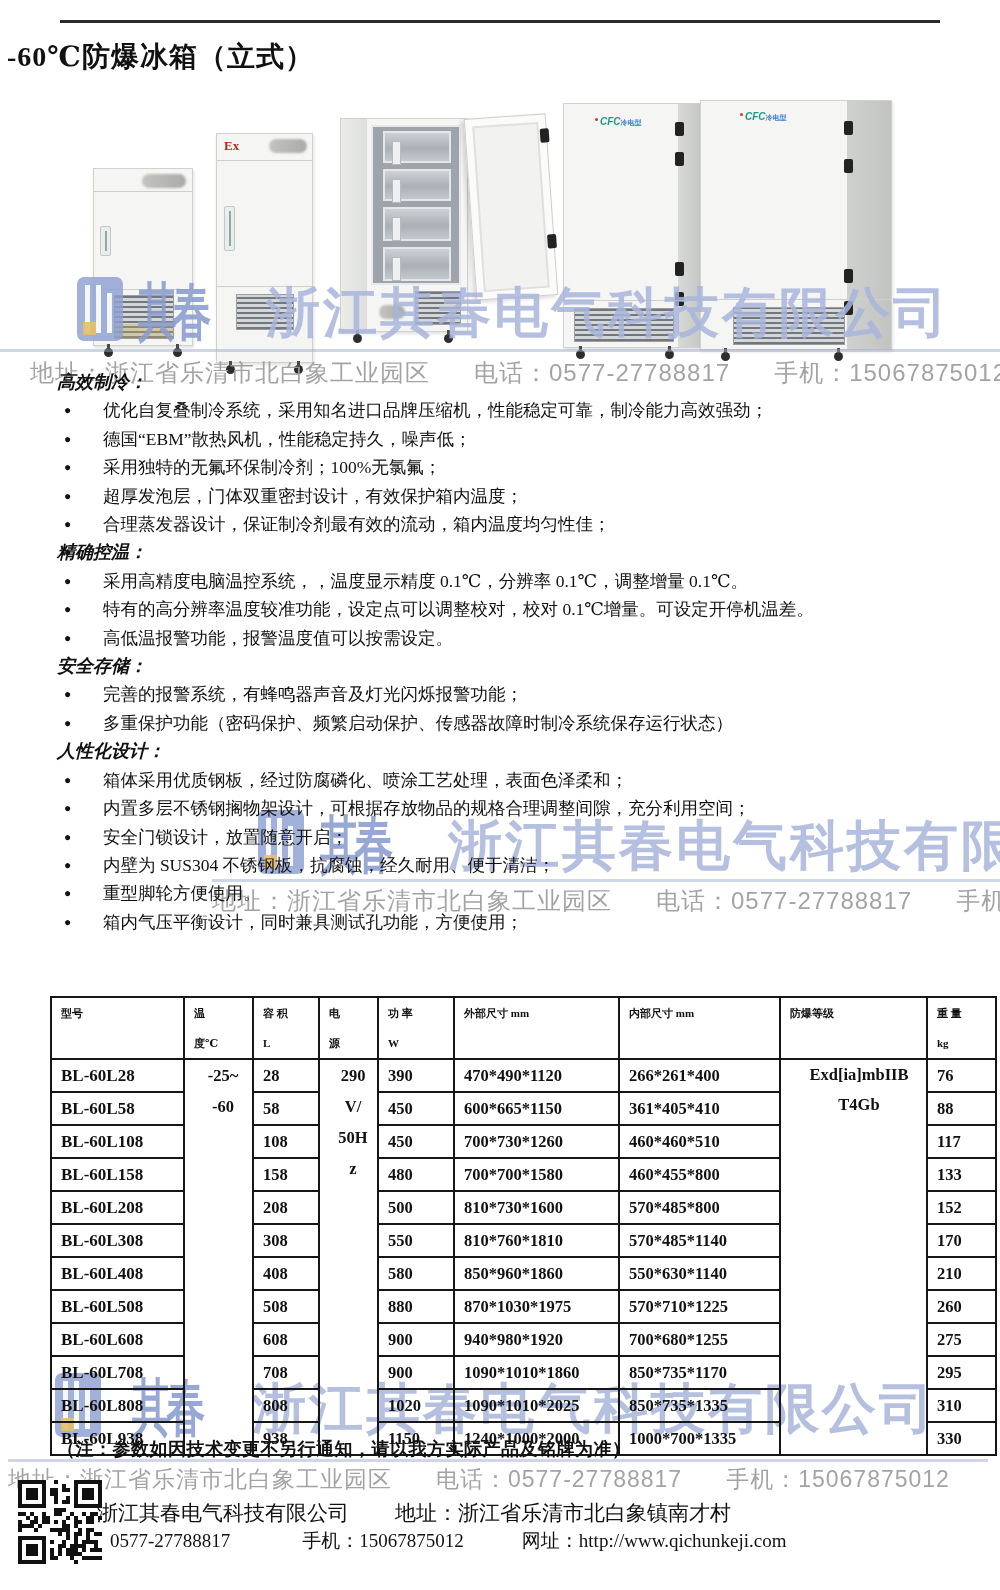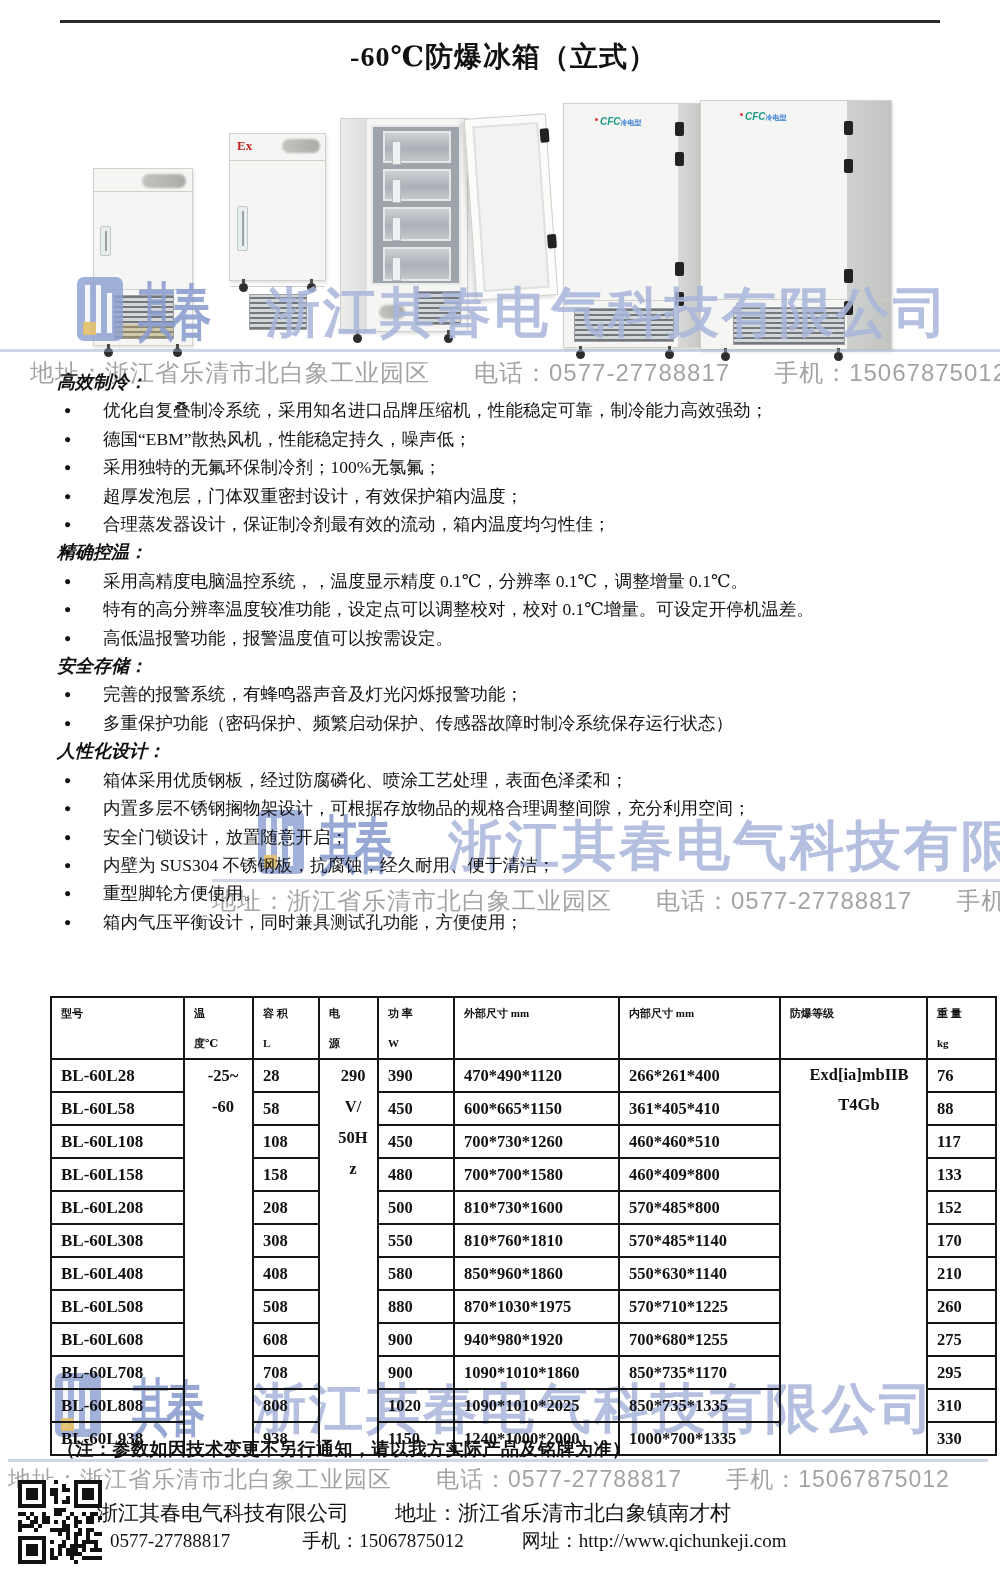--- a/index.html
+++ b/index.html
@@ -2,21 +2,21 @@
 <html><head>
 <meta charset="utf-8">
 <style>
   html,body{margin:0;padding:0;background:#888;}
   .page{position:relative;width:1000px;height:1590px;background:#ffffff;margin:0 auto;
         overflow:hidden;font-family:"Liberation Serif","DejaVu Serif",serif;color:#111;}
   [data-interactable]{box-sizing:border-box;}
 
   
   .top-rule{position:absolute;left:60px;top:20px;width:880px;height:3px;background:#2b2b2b;z-index:3;}
-  .title{position:absolute;left:0;top:38px;width:100%;text-align:center;font-size:28px;
+  .title{position:absolute;left:0;top:38px;width:100%;text-align:left;font-size:28px;
          font-weight:bold;letter-spacing:1px;z-index:3;padding-left:7px;}
 
   
   .products{position:absolute;left:0;top:95px;width:1000px;height:260px;z-index:1;}
   .fz{position:absolute;background:#f5f5f3;border:1px solid #d2d2cd;box-shadow:1px 2px 3px rgba(0,0,0,.12);}
   .fz .panelline{position:absolute;left:0;width:100%;height:1px;background:#cfcfca;}
   .fz .blur{position:absolute;height:14px;border-radius:7px;background:linear-gradient(90deg,#9b9b98,#6f6f6c);opacity:.55;filter:blur(1px);}
   .fz .handle{position:absolute;width:11px;border:1px solid #c2c8c8;background:#e8eeee;border-radius:2px;}
   .fz .handle i{position:absolute;left:4px;top:4px;bottom:4px;width:2px;background:#9aa3a3;}
   .fz .vent{position:absolute;background:repeating-linear-gradient(0deg,#72777c 0 2px,#d4d7d9 2px 5px);border:1px solid #9b9f a3;border:1px solid #9b9fa3;}
@@ -94,21 +94,21 @@
       <div class="panelline" style="top:22px;"></div>
       <div class="handle" data-interactable="false" style="left:6px;top:57px;height:30px;">
           <i></i>
         </div>
       <div class="panelline" style="top:120px;"></div>
       <div class="vent warm" data-interactable="false" style="left:20px;top:126px;width:60px;height:44px;"></div>
       <div class="wheel" style="left:10px;bottom:-12px;"></div>
       <div class="wheel" style="right:10px;bottom:-12px;"></div>
     </div>
 
-    <div class="fz" data-interactable="false" style="left:229px;top:38px;width:97px;height:148px;">
+    <div class="fz" data-interactable="false" style="left:216px;top:38px;width:97px;height:230px;">
       <span class="ex-label" data-interactable="false" style="left:7px;top:4px;">Ex</span>
       <div class="blur" data-interactable="false" style="right:5px;top:5px;width:38px;"></div>
       <div class="panelline" style="top:26px;"></div>
       <div class="handle" data-interactable="false" style="left:7px;top:72px;height:45px;">
           <i></i>
         </div>
       <div class="panelline" style="top:152px;"></div>
       <div class="vent" data-interactable="false" style="left:19px;top:160px;width:58px;height:36px;"></div>
       <div class="wheel" style="left:9px;bottom:-12px;"></div>
       <div class="wheel" style="right:9px;bottom:-12px;"></div>
@@ -304,21 +304,21 @@
         <td data-interactable="false">450</td>
         <td data-interactable="false">700*730*1260</td>
         <td data-interactable="false">460*460*510</td>
         <td data-interactable="false">117</td>
       </tr>
       <tr data-interactable="false">
         <td class="model" data-interactable="false">BL-60L158</td>
         <td data-interactable="false">158</td>
         <td data-interactable="false">480</td>
         <td data-interactable="false">700*700*1580</td>
-        <td data-interactable="false">460*409*800</td>
+        <td data-interactable="false">460*455*800</td>
         <td data-interactable="false">133</td>
       </tr>
       <tr data-interactable="false">
         <td class="model" data-interactable="false">BL-60L208</td>
         <td data-interactable="false">208</td>
         <td data-interactable="false">500</td>
         <td data-interactable="false">810*730*1600</td>
         <td data-interactable="false">570*485*800</td>
         <td data-interactable="false">152</td>
       </tr>

